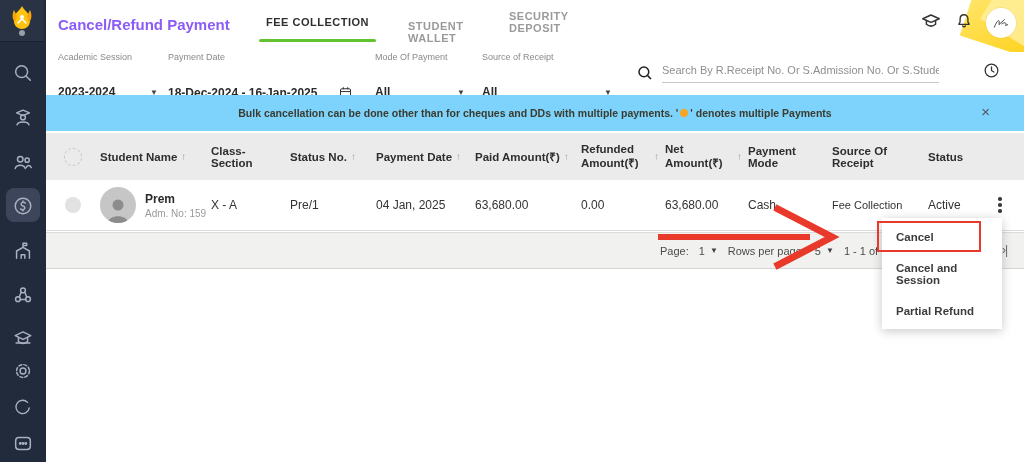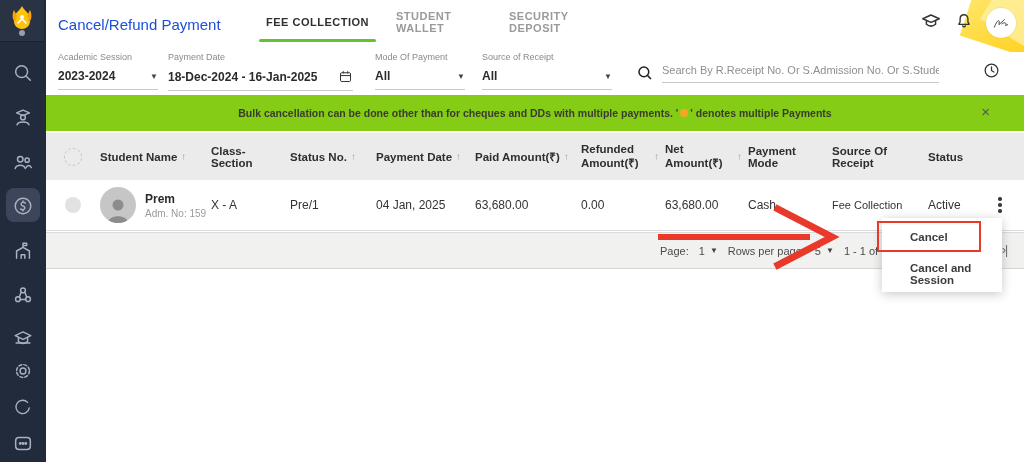--- a/index.html
+++ b/index.html
@@ -11,42 +11,42 @@
   
   .sidebar { position:absolute; left:0; top:0; width:46px; height:462px; background:#222B3C; z-index:10; }
   .logo-box { position:absolute; left:0; top:0; width:44px; height:42px; background:#2A3344; display:flex; align-items:center; justify-content:center; border-bottom:1px solid #1a2130; }
   .side-icon { position:absolute; left:0; width:46px; height:30px; display:flex; align-items:center; justify-content:center; cursor:pointer; }
   .side-icon svg { stroke:#A9B1C0; fill:none; stroke-width:1.6; stroke-linecap:round; stroke-linejoin:round; }
   .side-icon.active::before { content:""; position:absolute; left:6px; top:-3px; width:34px; height:34px; background:#3C455A; border-radius:8px; }
   .side-icon svg { position:relative; }
   
   .main { position:absolute; left:46px; top:0; width:978px; height:462px; background:#fff; }
   
-  .page-title { position:absolute; left:12px; top:16px; font-size:15px; font-weight:normal; color:#1d4ed8; }
+  .page-title { position:absolute; left:12px; top:16px; font-size:15px; font-weight:bold; color:#8b5cf6; }
   .tab { position:absolute; top:0; height:44px; display:flex; align-items:center; justify-content:center; font-size:11px; font-weight:bold; letter-spacing:.5px; color:#9A9A9A; cursor:pointer; }
   .tab.active { color:#2F2F2F; }
   .tab.active .underline { position:absolute; left:0; right:0; bottom:2px; height:3px; background:#62C430; border-radius:2px; }
   .corner-decor { position:absolute; right:0; top:0; width:70px; height:52px; overflow:hidden; }
   .corner-decor .t1 { position:absolute; right:-14px; top:-16px; width:70px; height:64px; background:linear-gradient(135deg,#FFE978,#FFD21E); transform:rotate(18deg); }
   .corner-decor .t2 { position:absolute; right:-30px; top:-30px; width:60px; height:70px; background:rgba(255,240,160,.8); transform:rotate(32deg); }
   .topbar { position:absolute; right:8px; top:8px; height:30px; display:flex; align-items:center; gap:12px; z-index:5; }
   .topbar svg { stroke:#3a3f46; fill:none; stroke-width:1.5; stroke-linecap:round; stroke-linejoin:round; }
   .search-pill { display:flex; align-items:center; gap:6px; border:1px solid #d9d9d9; border-radius:15px; height:26px; padding:0 12px; background:#fff; color:#a9a9a9; font-size:12px; cursor:text; }
   .avatar-circ { width:30px; height:30px; border-radius:50%; background:#fff; display:flex; align-items:center; justify-content:center; box-shadow:0 0 0 1px rgba(0,0,0,.04); cursor:pointer; }
   
   .field { position:absolute; top:52px; }
-  .field .lbl { font-size:9px; color:#8a8a8a; margin-bottom:7px; }
+  .field .lbl { font-size:9px; color:#8a8a8a; margin-bottom:23px; }
   .field .val { font-size:12px; font-weight:bold; color:#2b2b2b; display:flex; align-items:center; justify-content:space-between; padding-bottom:6px; border-bottom:1px solid #c9c9c9; cursor:pointer; }
   .caret { font-size:8px; color:#444; }
   .search-row { position:absolute; top:62px; display:flex; align-items:center; }
   .search-row input { border:none; outline:none; border-bottom:1px solid #c9c9c9; font-size:11px; padding:2px 0 6px 0; width:277px; color:#444; font-family:"Liberation Sans",sans-serif; background:transparent; }
   .search-row input::placeholder { color:#8f8f8f; }
   .icon-btn svg { stroke:#333; fill:none; stroke-width:1.6; stroke-linecap:round; stroke-linejoin:round; }
   
-  .banner { position:absolute; left:0; top:95px; width:978px; height:36px; background:#84cc16; display:flex; align-items:center; justify-content:center; font-size:10.5px; font-weight:bold; color:#3b3b2e; }
+  .banner { position:absolute; left:0; top:95px; width:978px; height:36px; background:#7dd3fc; display:flex; align-items:center; justify-content:center; font-size:10.5px; font-weight:bold; color:#3b3b2e; }
   .banner .dot { display:inline-block; width:8px; height:8px; border-radius:50%; background:#F5A623; margin:0 2px; }
   .banner-close { position:absolute; right:34px; top:8px; font-size:15px; color:#555; cursor:pointer; font-weight:normal; }
   
   .thead { position:absolute; left:0; top:133px; width:978px; height:47px; background:#EBEBEB; display:flex; align-items:center; font-size:11.5px; font-weight:bold; color:#2E2E2E; }
   .trow  { position:absolute; left:0; top:180px; width:978px; height:51px; background:#fff; border-bottom:1px solid #ddd; display:flex; align-items:center; font-size:12px; color:#333; }
   .c-select{width:54px; display:flex; justify-content:center;} .c-student{width:111px;} .c-class{width:79px;}
   .c-receipt{width:86px;} .c-paydate{width:99px;} .c-paid{width:106px;} .c-refunded{width:84px;}
   .c-net{width:83px;} .c-mode{width:84px;} .c-source{width:96px;} .c-status{width:48px;} .c-actions{flex:1; display:flex; justify-content:center;}
   .hcell { display:flex; align-items:center; gap:4px; padding-right:6px; }
   .sort { color:#9e9e9e; font-size:10px; font-weight:normal; }
@@ -59,21 +59,21 @@
   .src-cell { font-size:11px; }
   .kebab { display:flex; flex-direction:column; gap:2.5px; cursor:pointer; padding:4px; }
   .kebab i { width:3.5px; height:3.5px; background:#3a3a3a; border-radius:50%; }
   
   .pagbar { position:absolute; left:0; top:232px; width:978px; height:37px; background:#F1F2F0; border-top:1px solid #DCDCDC; border-bottom:1px solid #D6D6D6; font-size:11px; color:#4a4a4a; }
   .pag-items { position:absolute; left:614px; top:0; height:100%; display:flex; align-items:center; gap:10px; }
   .pag-sel { display:flex; align-items:center; gap:5px; cursor:pointer; }
   .pag-last { position:absolute; left:956px; top:10px; color:#6b6b6b; font-size:12px; letter-spacing:-1px; cursor:pointer; }
   
   .menu { position:absolute; left:836px; top:218px; width:120px; background:#fff; box-shadow:0 2px 10px rgba(0,0,0,.22); z-index:30; }
-  .menu-item { height:37px; display:flex; align-items:center; padding-left:28px; font-size:11.5px; font-weight:bold; color:#3c3c3c; cursor:pointer; }
+  .menu-item { height:37px; display:flex; align-items:center; padding-left:14px; font-size:11.5px; font-weight:bold; color:#3c3c3c; cursor:pointer; }
   
   .anno-rect { position:absolute; left:831px; top:221px; width:104px; height:31px; border:2px solid #E8392B; z-index:40; }
   .anno-arrow { position:absolute; left:650px; top:203px; z-index:45; }
 </style>
 </head>
 <body>
 
 <div class="sidebar">
   <div class="logo-box">
     <svg width="30" height="34" viewBox="0 0 30 34">
@@ -162,21 +162,21 @@
     <div class="t1"></div>
       <div class="t2"></div>
   </div>
 
   <div class="page-title">Cancel/Refund Payment</div>
 
   <div class="tab active" style="left:213px; width:117px;">
     <span>FEE COLLECTION</span>
     <span class="underline"></span>
   </div>
-  <div class="tab" style="left:350px; width:92px;">
+  <div class="tab" style="left:362px; width:92px;align-items:flex-end;">
     <span>STUDENT WALLET</span>
   </div>
   <div class="tab" style="left:463px; width:100px;">
     <span>SECURITY DEPOSIT</span>
   </div>
 
   <div class="topbar">
     <span class="icon-btn">
       <svg width="22" height="22" viewBox="0 0 24 24">
           <polygon points="3,9.5 12,5.5 21,9.5 12,13.5"></polygon>
@@ -342,20 +342,21 @@
           <span class="caret">▼</span>
         </span>
       <span>1 - 1 of 1</span>
     </div>
     <span class="pag-last">›|</span>
   </div>
 
   <div class="menu">
     <div class="menu-item">Cancel</div>
     <div class="menu-item">Cancel and Session</div>
+    <div class="menu-item">Partial Refund</div>
   </div>
 </div>
 
 <div class="anno-rect" style="left:877px;"></div>
 <svg class="anno-arrow" width="200" height="70" viewBox="0 0 200 70">
   <line x1="8" y1="34" x2="160" y2="34" stroke="#E8392B" stroke-width="6"></line>
   <polyline points="128,6 182,34 128,62" fill="none" stroke="#E8392B" stroke-width="7" stroke-linecap="square"></polyline>
 </svg>
 
 </body></html>

